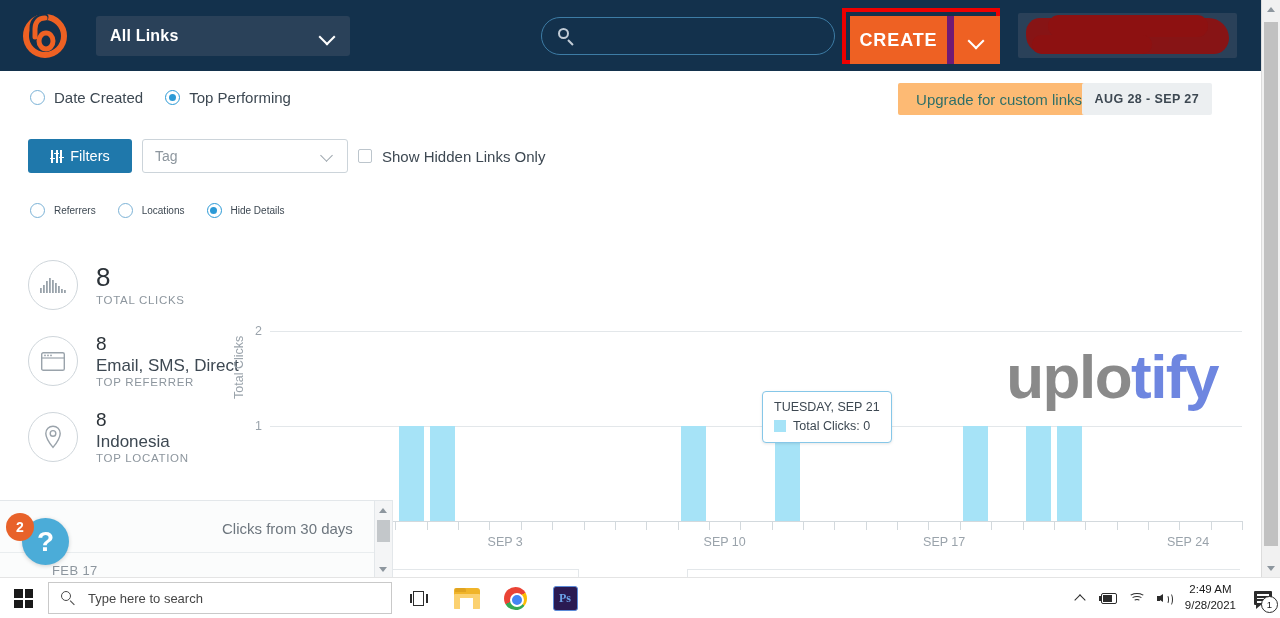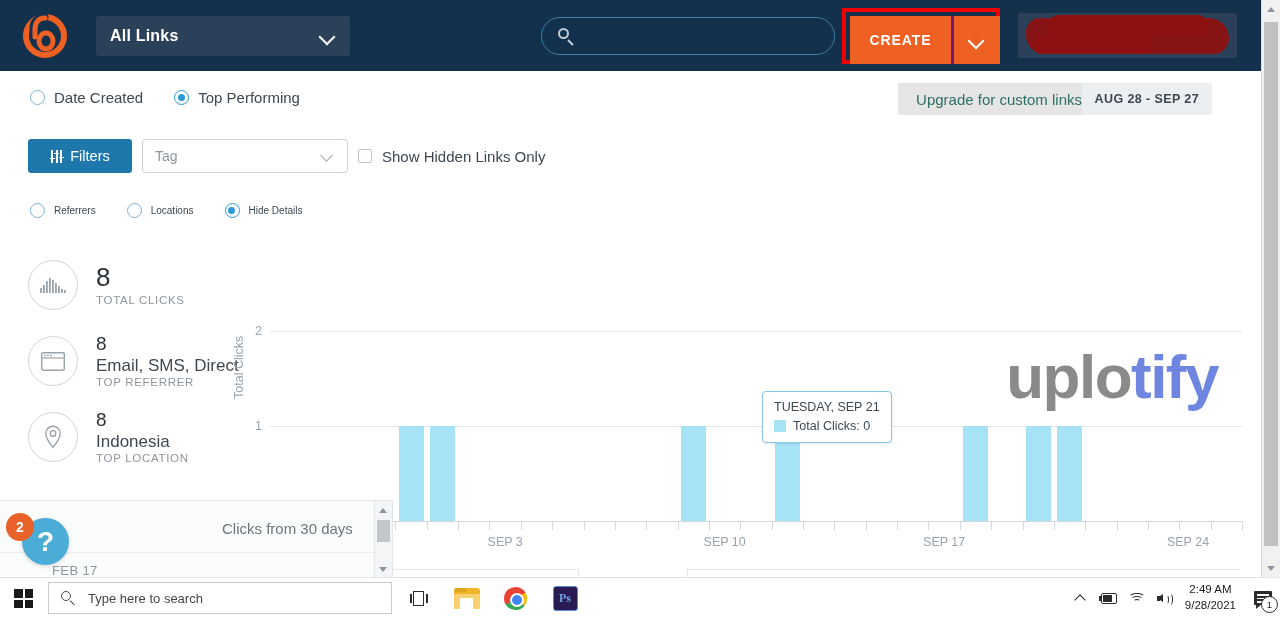--- a/index.html
+++ b/index.html
@@ -137,24 +137,24 @@
     display: flex;
     align-items: stretch;
     cursor: pointer;
   }
   .create-btn .main {
     flex: 1;
     display: flex;
     align-items: center;
     justify-content: center;
     color: #fff;
-    font-size: 14px;
+    font-size: 18px;
     font-weight: bold;
     letter-spacing: .9px;
-    border-right: 3px solid #701a75;
+    border-right: 7px solid #701a75;
   }
   .create-btn .caret {
     width: 46px;
     display: flex;
     align-items: center;
     justify-content: center;
   }
   .create-btn .caret .chev::before { border-color: #ffffff; }
 
   .account-redact {
@@ -184,21 +184,21 @@
     position: absolute;
     left: 14px; top: 22px;
     width: 120px; height: 19px;
     background: #8d1111;
     border-radius: 12px;
   }
 
   
   .content { position: absolute; left: 0; top: 71px; width: 1240px; }
 
-  .radio-row { position: absolute; display: flex; align-items: center; gap: 9px; }
+  .radio-row { position: absolute; display: flex; align-items: center; gap: 0; }
   .radio {
     display: flex; align-items: center; cursor: pointer;
     margin-right: 22px;
   }
   .radio .circ {
     width: 15px; height: 15px;
     border: 1.6px solid #7bb2d6;
     border-radius: 50%;
     box-sizing: border-box;
     margin-right: 9px;
@@ -217,21 +217,21 @@
   .radio .rl { font-size: 14.5px; color: #3d4852; }
 
   .row-sort { left: 30px; top: 18px; }
   .row-sort .rl { font-size: 15px; }
 
   .upgrade-btn {
     position: absolute;
     right: 140px; top: 12px;
     height: 32px;
     padding: 0 18px;
-    background: #e5e5e5;
+    background: #fdba74;
     color: #2f6f68;
     font-size: 15px;
     display: flex; align-items: center; justify-content: center;
     border-radius: 2px;
     cursor: pointer;
   }
   .daterange-btn {
     position: absolute;
     right: 28px; top: 12px;
     height: 32px;

